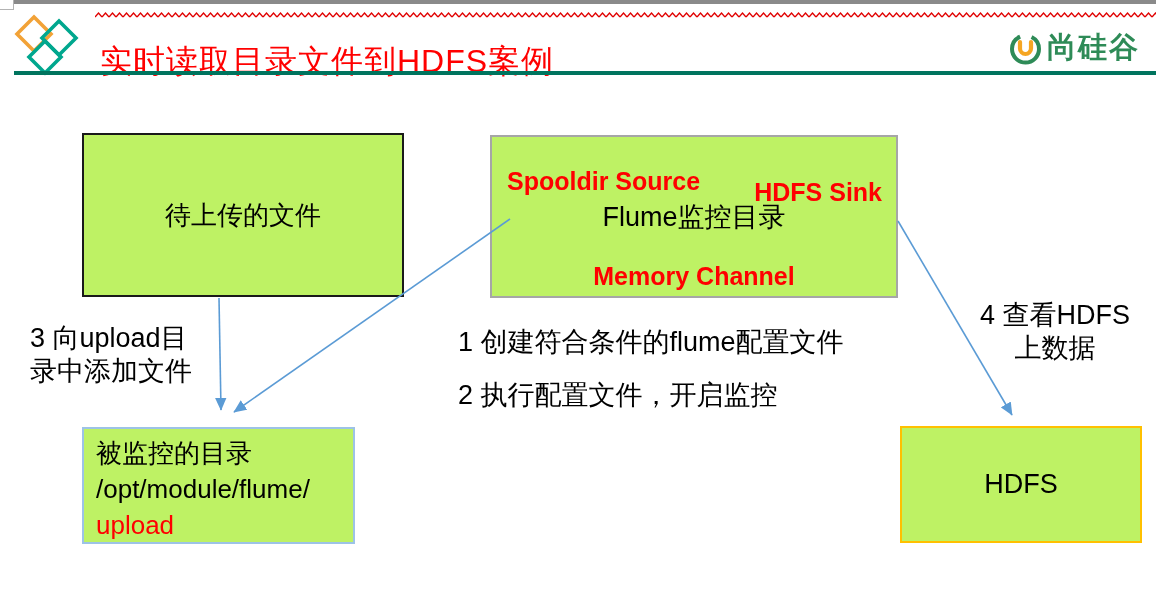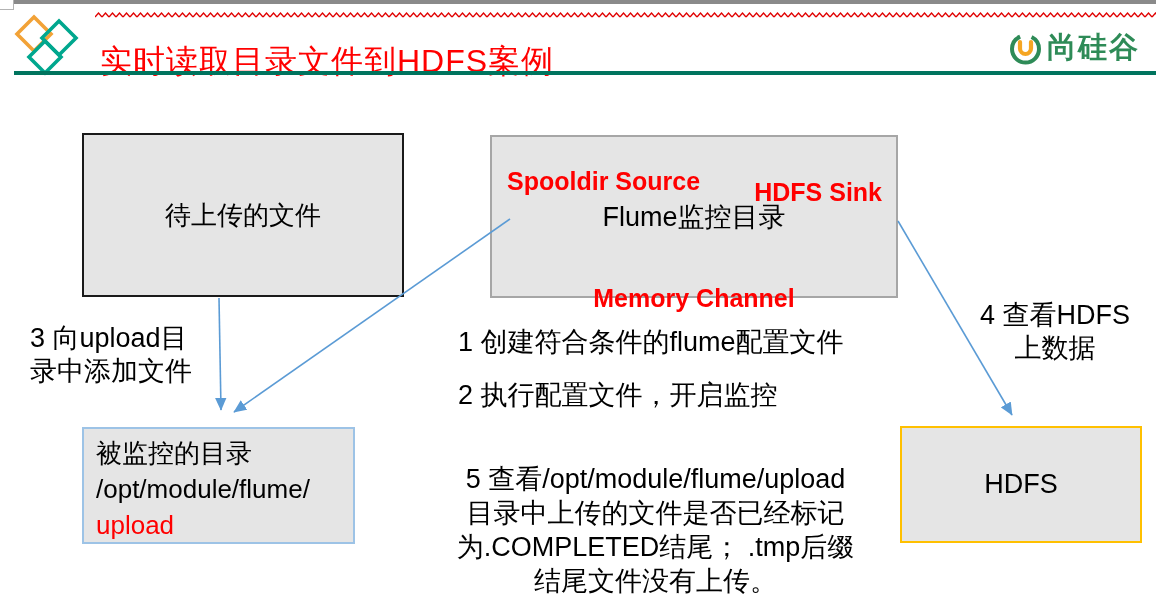--- a/index.html
+++ b/index.html
@@ -15,30 +15,30 @@
   .diamonds{position:absolute;left:12px;top:12px;}
   .slide-title{
     position:absolute;left:87px;top:27px;margin:13px;font-size:32px;font-weight:400;
     letter-spacing:1px;color:#ff0000;white-space:nowrap;
   }
   .title-underline{position:absolute;left:14px;top:71px;right:0;height:4px;background:#00745e;}
   .brand{position:absolute;right:16px;top:28px;display:flex;align-items:center;gap:3px;}
   .brand-text{font-size:29px;font-weight:bold;color:#2e8b57;letter-spacing:2px;}
 
   
-  .box{position:absolute;background:#e5e5e5;box-sizing:border-box;z-index:1;}
+  .box{position:absolute;background:#bef264;box-sizing:border-box;z-index:1;}
   .box-pending{
     left:82px;top:133px;width:322px;height:164px;border:2px solid #1a1a1a;
     display:flex;align-items:center;justify-content:center;font-size:26px;
   }
   .box-flume{left:490px;top:135px;width:408px;height:163px;border:2px solid #a6a6a6;}
   .flume-source{position:absolute;left:15px;top:30px;color:#ff0000;font-size:25px;font-weight:bold;white-space:nowrap;}
   .flume-sink{position:absolute;right:14px;top:41px;color:#ff0000;font-size:25px;font-weight:bold;white-space:nowrap;}
   .flume-title{position:absolute;left:0;right:0;top:62px;text-align:center;font-size:27px;}
-  .flume-channel{position:absolute;left:0;right:0;top:125px;text-align:center;color:#ff0000;font-size:25px;font-weight:bold;margin-top:22px;}
+  .flume-channel{position:absolute;left:0;right:0;top:125px;text-align:center;color:#ff0000;font-size:25px;font-weight:bold;}
   .box-monitored{
     left:82px;top:427px;width:273px;height:117px;border:2px solid #9dc3e6;
     font-size:26px;line-height:36px;padding:6px 0 0 12px;
   }
   .upload-red{color:#ff0000;}
   .box-hdfs{
     left:900px;top:426px;width:242px;height:117px;border:2.5px solid #ffc000;
     display:flex;align-items:center;justify-content:center;font-size:27px;
   }
 
@@ -115,26 +115,20 @@
   </div>
 
   <div class="note note-step1">1 创建符合条件的flume配置文件</div>
   <div class="note note-step2">2 执行配置文件，开启监控</div>
 
   <div class="note note-step4">
     <div>4 查看HDFS</div>
     <div>上数据</div>
   </div>
 
-  <div class="note note-step5">
-    <div>5 查看/opt/module/flume/upload</div>
-    <div>目录中上传的文件是否已经标记</div>
-    <div>为.COMPLETED结尾； .tmp后缀</div>
-    <div>结尾文件没有上传。</div>
-  </div>
 
   <svg class="arrows" width="1156" height="611">
     <defs>
       <marker id="ah" viewBox="0 0 10 8" refX="8.5" refY="4" markerWidth="9" markerHeight="7.5" orient="auto">
         <path d="M0,0 L9,4 L0,8 z" fill="#5B9BD5"></path>
       </marker>
     </defs>
     <line x1="219" y1="298" x2="221" y2="410" stroke="#5B9BD5" stroke-width="1.6" marker-end="url(#ah)"></line>
     <line x1="510" y1="219" x2="234" y2="412" stroke="#5B9BD5" stroke-width="1.6" marker-end="url(#ah)"></line>
     <line x1="898" y1="221" x2="1012" y2="415" stroke="#5B9BD5" stroke-width="1.6" marker-end="url(#ah)"></line>

